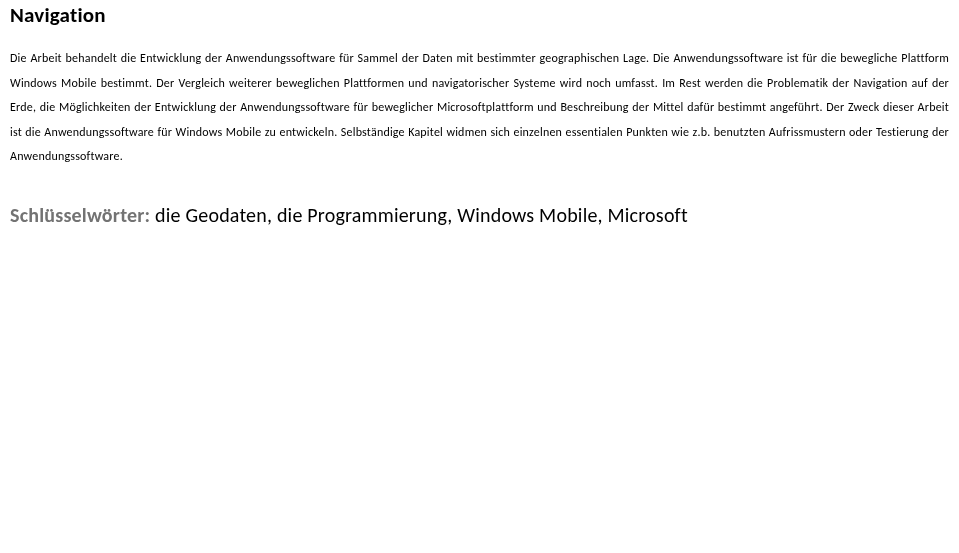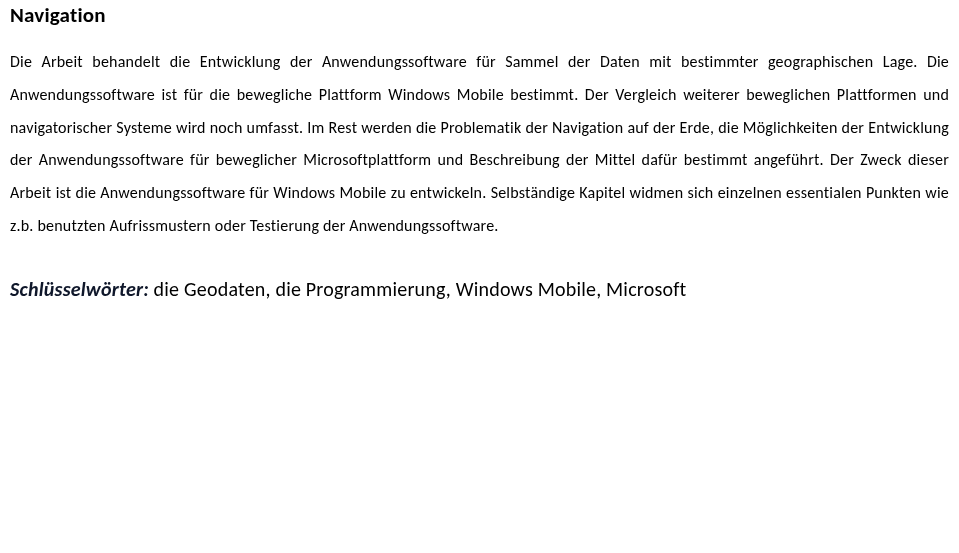--- a/index.html
+++ b/index.html
@@ -15,37 +15,36 @@
       padding: 0 10px;
       color: #000000;
     }
     .heading {
       font-weight: bold;
       font-size: 21px;
       margin: 2px 0 18px 0;
       letter-spacing: 0.2px;
     }
     .body-text {
-      font-size: 16px;
+      font-size: 12px;
       line-height: 2.05;
       text-align: justify;
       margin: 0 0 26px 0;
       letter-spacing: 0.2px;
     }
     .keywords-line {
       font-size: 20px;
       line-height: 2.05;
       text-align: justify;
       margin: 0;
       letter-spacing: 0.2px;
     }
     .kw-label {
       font-weight: bold;
-      color: #0f172a;
-      font-style: italic;
+      color: #737373;
     }
   </style>
 </head>
 <body>
 
 <div class="page">
   <h2 class="heading">Navigation</h2>
 
   <p class="body-text">Die Arbeit behandelt die Entwicklung der Anwendungssoftware für Sammel der Daten mit bestimmter geographischen Lage. Die Anwendungssoftware ist für die bewegliche Plattform Windows Mobile bestimmt. Der Vergleich weiterer beweglichen Plattformen und navigatorischer Systeme wird noch umfasst. Im Rest werden die Problematik der Navigation auf der Erde, die Möglichkeiten der Entwicklung der Anwendungssoftware für beweglicher Microsoftplattform und Beschreibung der Mittel dafür bestimmt angeführt. Der Zweck dieser Arbeit ist die Anwendungssoftware für Windows Mobile zu entwickeln. Selbständige Kapitel widmen sich einzelnen essentialen Punkten wie z.b. benutzten Aufrissmustern oder Testierung der Anwendungssoftware.</p>
 

